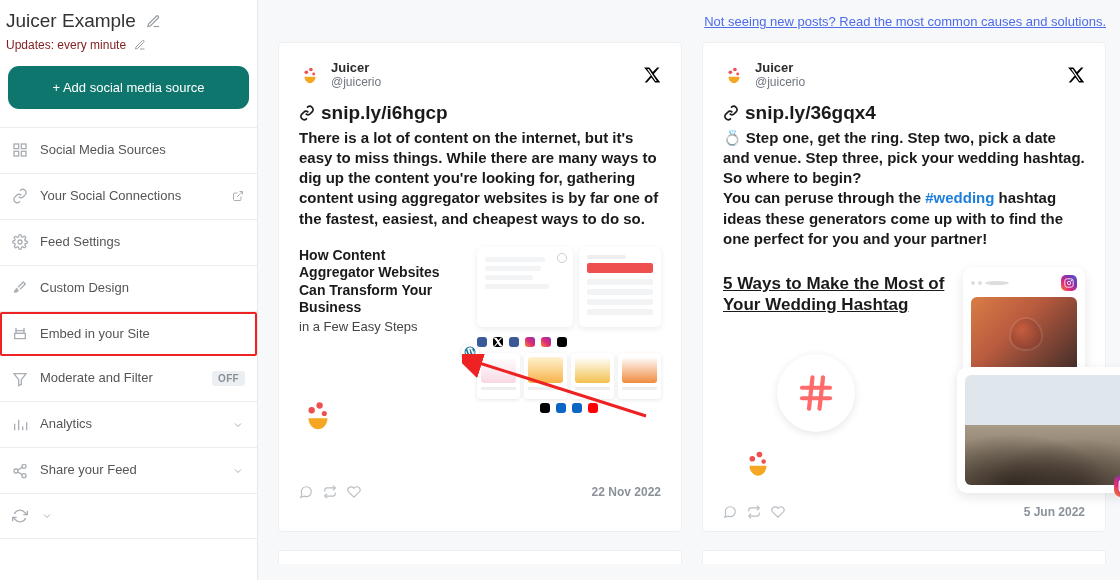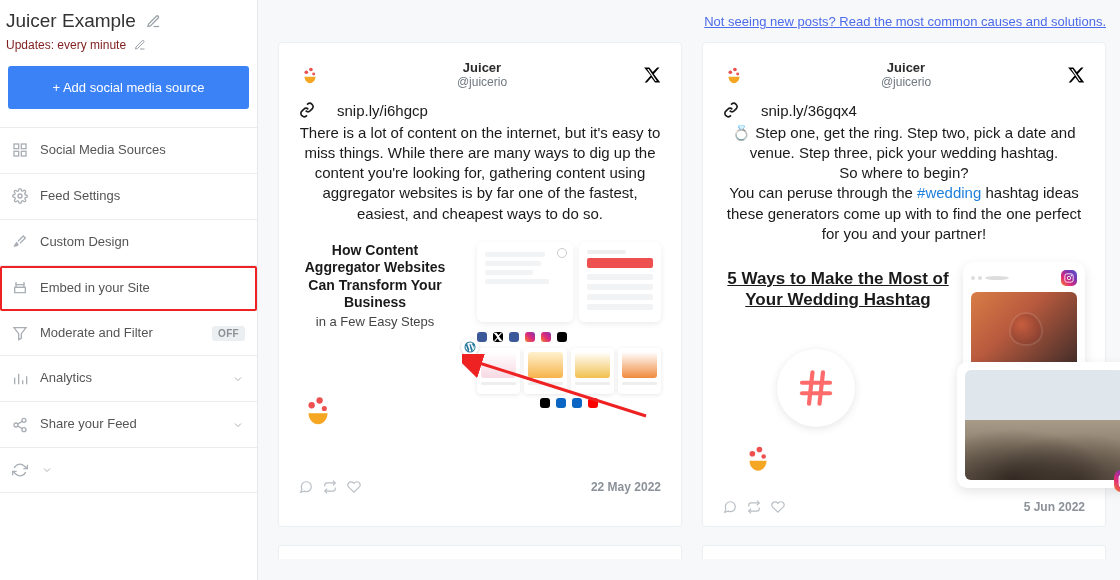--- a/index.html
+++ b/index.html
@@ -3,43 +3,43 @@
 <meta charset="utf-8">
 <style>
   * { box-sizing: border-box; margin: 0; padding: 0; }
   html, body { width: 1120px; height: 580px; font-family: -apple-system, BlinkMacSystemFont, "Segoe UI", Helvetica, Arial, sans-serif; background: #f7f8f9; color: #1a1a1a; overflow: hidden; }
   .app { display: flex; width: 1120px; height: 580px; }
   
   .sidebar { width: 258px; background: #fff; border-right: 1px solid #e6e8eb; display: flex; flex-direction: column; }
   .title-row { display: flex; align-items: center; gap: 10px; padding: 10px 10px 6px 6px; }
   .title-row h1 { font-size: 19px; font-weight: 400; color: #333; }
   .subtitle-row { display: flex; align-items: center; gap: 8px; padding: 0 6px 14px; color: #7f1d1d; font-size: 12px; }
-  .add-btn { margin: 0 8px 18px; background: #3b82f6; color: #fff; border: none; border-radius: 3px; padding: 14px 12px; font-size: 13px; font-weight: 500; cursor: pointer; }
+  .add-btn { margin: 0 8px 18px; background: #0f766e; color: #fff; border: none; border-radius: 11px; padding: 14px 12px; font-size: 13px; font-weight: 500; cursor: pointer; }
   .nav { border-top: 1px solid #ececec; }
   .nav-item { display: flex; align-items: center; gap: 12px; padding: 14px 12px; border-bottom: 1px solid #ececec; color: #555; font-size: 13px; cursor: pointer; position: relative; }
   .nav-item .icon { width: 16px; height: 16px; color: #a9afb5; flex-shrink: 0; display: flex; align-items: center; justify-content: center; }
   .nav-item .label { flex: 1; line-height: 1.3; }
   .nav-item .tail { width: 14px; height: 14px; color: #a9afb5; display: flex; align-items: center; justify-content: center; }
   .nav-item.highlighted { border: 2.5px solid #ee2222; border-radius: 2px; padding: 12px 10px; }
   .badge-off { background: #eceff1; color: #8a8f95; font-size: 10px; font-weight: 600; padding: 2px 6px; border-radius: 3px; letter-spacing: 0.3px; }
   svg { display: block; }
   
   .main { flex: 1; position: relative; padding: 12px 14px 0 20px; overflow: hidden; }
   .top-link { text-align: right; margin-bottom: 12px; }
   .top-link a { color: #4d6bea; font-size: 13px; text-decoration: underline; }
   .feed { display: flex; gap: 20px; }
-  .card { background: #fff; border: 1px solid #eceff1; border-radius: 4px; padding: 18px 20px 12px; width: 432px; display: flex; flex-direction: column; text-align: center; }
+  .card { background: #fff; border: 1px solid #eceff1; border-radius: 4px; padding: 18px 20px 12px; width: 432px; display: flex; flex-direction: column; }
   .card-head { display: flex; align-items: center; gap: 10px; margin-bottom: 12px; }
   .juicer-logo { width: 22px; height: 22px; }
   .card-head .who { flex: 1; }
   .card-head .who .name { font-size: 13px; font-weight: 700; color: #2b2b2b; line-height: 1.15; }
   .card-head .who .handle { font-size: 12px; color: #6f7780; line-height: 1.15; }
   .x-icon { width: 18px; height: 18px; color: #000; }
-  .card-body .snip { display: flex; align-items: center; gap: 22px; font-weight: 400; margin-bottom: 4px; font-size: 15px; }
-  .card-body p { font-size: 15px; font-weight: 400; line-height: 1.35; }
+  .card-body .snip { display: flex; align-items: center; gap: 6px; font-weight: 700; margin-bottom: 4px; font-size: 19px; }
+  .card-body p { font-size: 15px; font-weight: 700; line-height: 1.35; }
   .card-body p .hashtag { color: #1d7fdc; }
   .card-image { margin-top: 18px; position: relative; height: 230px; }
   .card-foot { display: flex; align-items: center; justify-content: space-between; margin-top: 8px; color: #b9bfc5; font-size: 12px; }
   .foot-actions { display: flex; gap: 10px; }
   .foot-actions svg { width: 14px; height: 14px; }
   .foot-date { font-weight: 600; color: #8b9198; font-size: 12px; }
 
   
   .c1-img { display: flex; gap: 8px; align-items: flex-start; }
   .c1-left { width: 170px; padding-right: 18px; }
@@ -118,20 +118,36 @@
               <rect x="14" y="3" width="7" height="7"></rect>
               <rect x="3" y="14" width="7" height="7"></rect>
               <rect x="14" y="14" width="7" height="7"></rect>
             </svg>
           </span>
         <span class="label">Social Media Sources</span>
       </div>
       <div class="nav-item">
         <span class="icon">
             <svg width="16" height="16" viewBox="0 0 24 24" fill="none" stroke="currentColor" stroke-width="2">
+              <path d="M10 13a5 5 0 0 0 7 0l3-3a5 5 0 0 0-7-7l-1 1"></path>
+              <path d="M14 11a5 5 0 0 0-7 0l-3 3a5 5 0 0 0 7 7l1-1"></path>
+            </svg>
+          </span>
+        <span class="label">Your Social Connections</span>
+        <span class="tail">
+            <svg width="12" height="12" viewBox="0 0 24 24" fill="none" stroke="currentColor" stroke-width="2">
+              <path d="M18 13v6a2 2 0 0 1-2 2H5a2 2 0 0 1-2-2V8a2 2 0 0 1 2-2h6"></path>
+              <polyline points="15 3 21 3 21 9"></polyline>
+              <line x1="10" y1="14" x2="21" y2="3"></line>
+            </svg>
+          </span>
+      </div>
+      <div class="nav-item">
+        <span class="icon">
+            <svg width="16" height="16" viewBox="0 0 24 24" fill="none" stroke="currentColor" stroke-width="2">
               <circle cx="12" cy="12" r="3"></circle>
               <path d="M19.4 15a1.7 1.7 0 0 0 .3 1.8l.1.1a2 2 0 1 1-2.8 2.8l-.1-.1a1.7 1.7 0 0 0-1.8-.3 1.7 1.7 0 0 0-1 1.5V21a2 2 0 1 1-4 0v-.1a1.7 1.7 0 0 0-1-1.5 1.7 1.7 0 0 0-1.8.3l-.1.1a2 2 0 1 1-2.8-2.8l.1-.1a1.7 1.7 0 0 0 .3-1.8 1.7 1.7 0 0 0-1.5-1H3a2 2 0 1 1 0-4h.1a1.7 1.7 0 0 0 1.5-1 1.7 1.7 0 0 0-.3-1.8l-.1-.1a2 2 0 1 1 2.8-2.8l.1.1a1.7 1.7 0 0 0 1.8.3H9a1.7 1.7 0 0 0 1-1.5V3a2 2 0 1 1 4 0v.1a1.7 1.7 0 0 0 1 1.5 1.7 1.7 0 0 0 1.8-.3l.1-.1a2 2 0 1 1 2.8 2.8l-.1.1a1.7 1.7 0 0 0-.3 1.8V9c.6.2 1 .8 1 1.5H21a2 2 0 1 1 0 4h-.1a1.7 1.7 0 0 0-1.5 1z"></path>
             </svg>
           </span>
         <span class="label">Feed Settings</span>
       </div>
       <div class="nav-item">
         <span class="icon">
             <svg width="16" height="16" viewBox="0 0 24 24" fill="none" stroke="currentColor" stroke-width="2">
               <path d="M9 11l8-8 3 3-8 8"></path>
@@ -342,21 +358,21 @@
                   <polyline points="7 23 3 19 7 15"></polyline>
                   <path d="M21 13v2a4 4 0 0 1-4 4H3"></path>
                 </svg>
               </span>
             <span>
                 <svg viewBox="0 0 24 24" fill="none" stroke="currentColor" stroke-width="2">
                   <path d="M20.8 4.6a5.5 5.5 0 0 0-7.8 0L12 5.7l-1-1a5.5 5.5 0 0 0-7.8 7.8l1 1L12 21l7.8-7.8 1-1a5.5 5.5 0 0 0 0-7.6z"></path>
                 </svg>
               </span>
           </div>
-          <span class="foot-date">22 May 2022</span>
+          <span class="foot-date">22 Nov 2022</span>
         </footer>
       </article>
 
       <article class="card">
         <header class="card-head">
           <span class="juicer-logo">
             <svg viewBox="0 0 24 24" width="22" height="22">
                 <path fill="#f5a623" d="M6 14c0 4 3 7 6 7s6-3 6-7H6z"></path>
                 <circle cx="8" cy="9" r="2" fill="#ee4f4f"></circle>
                 <circle cx="13" cy="6" r="2" fill="#ee4f4f"></circle>

